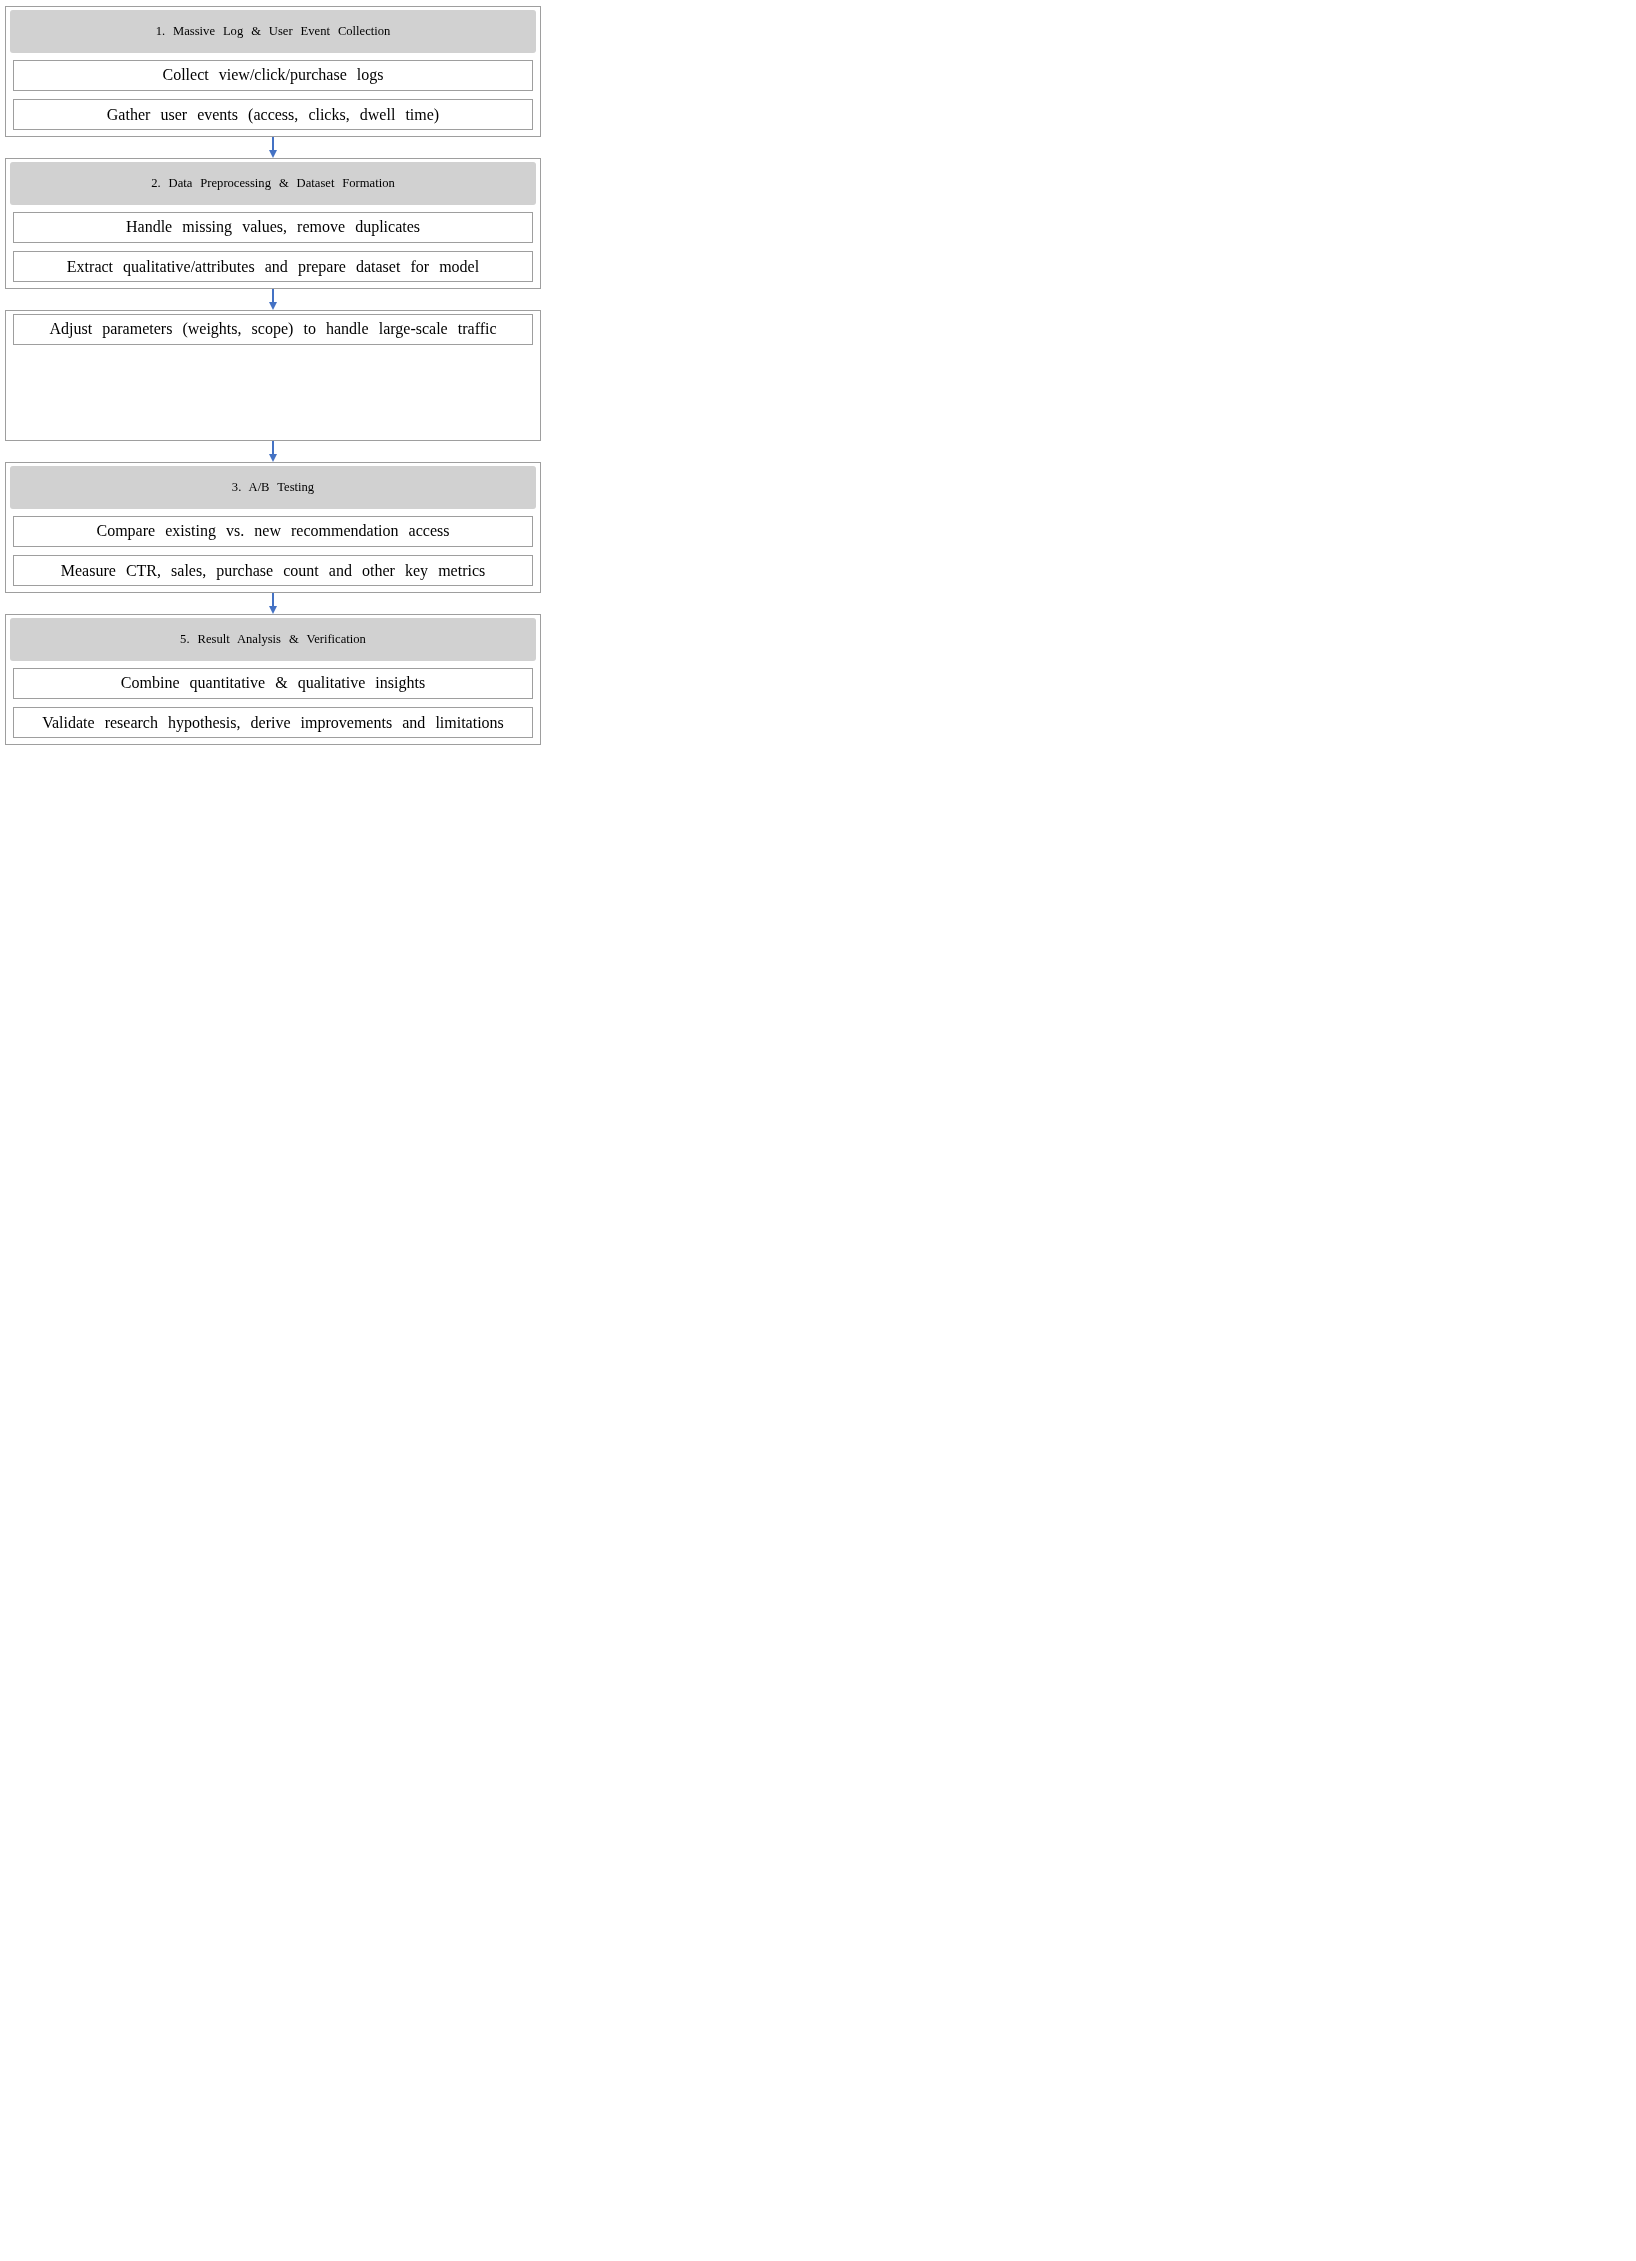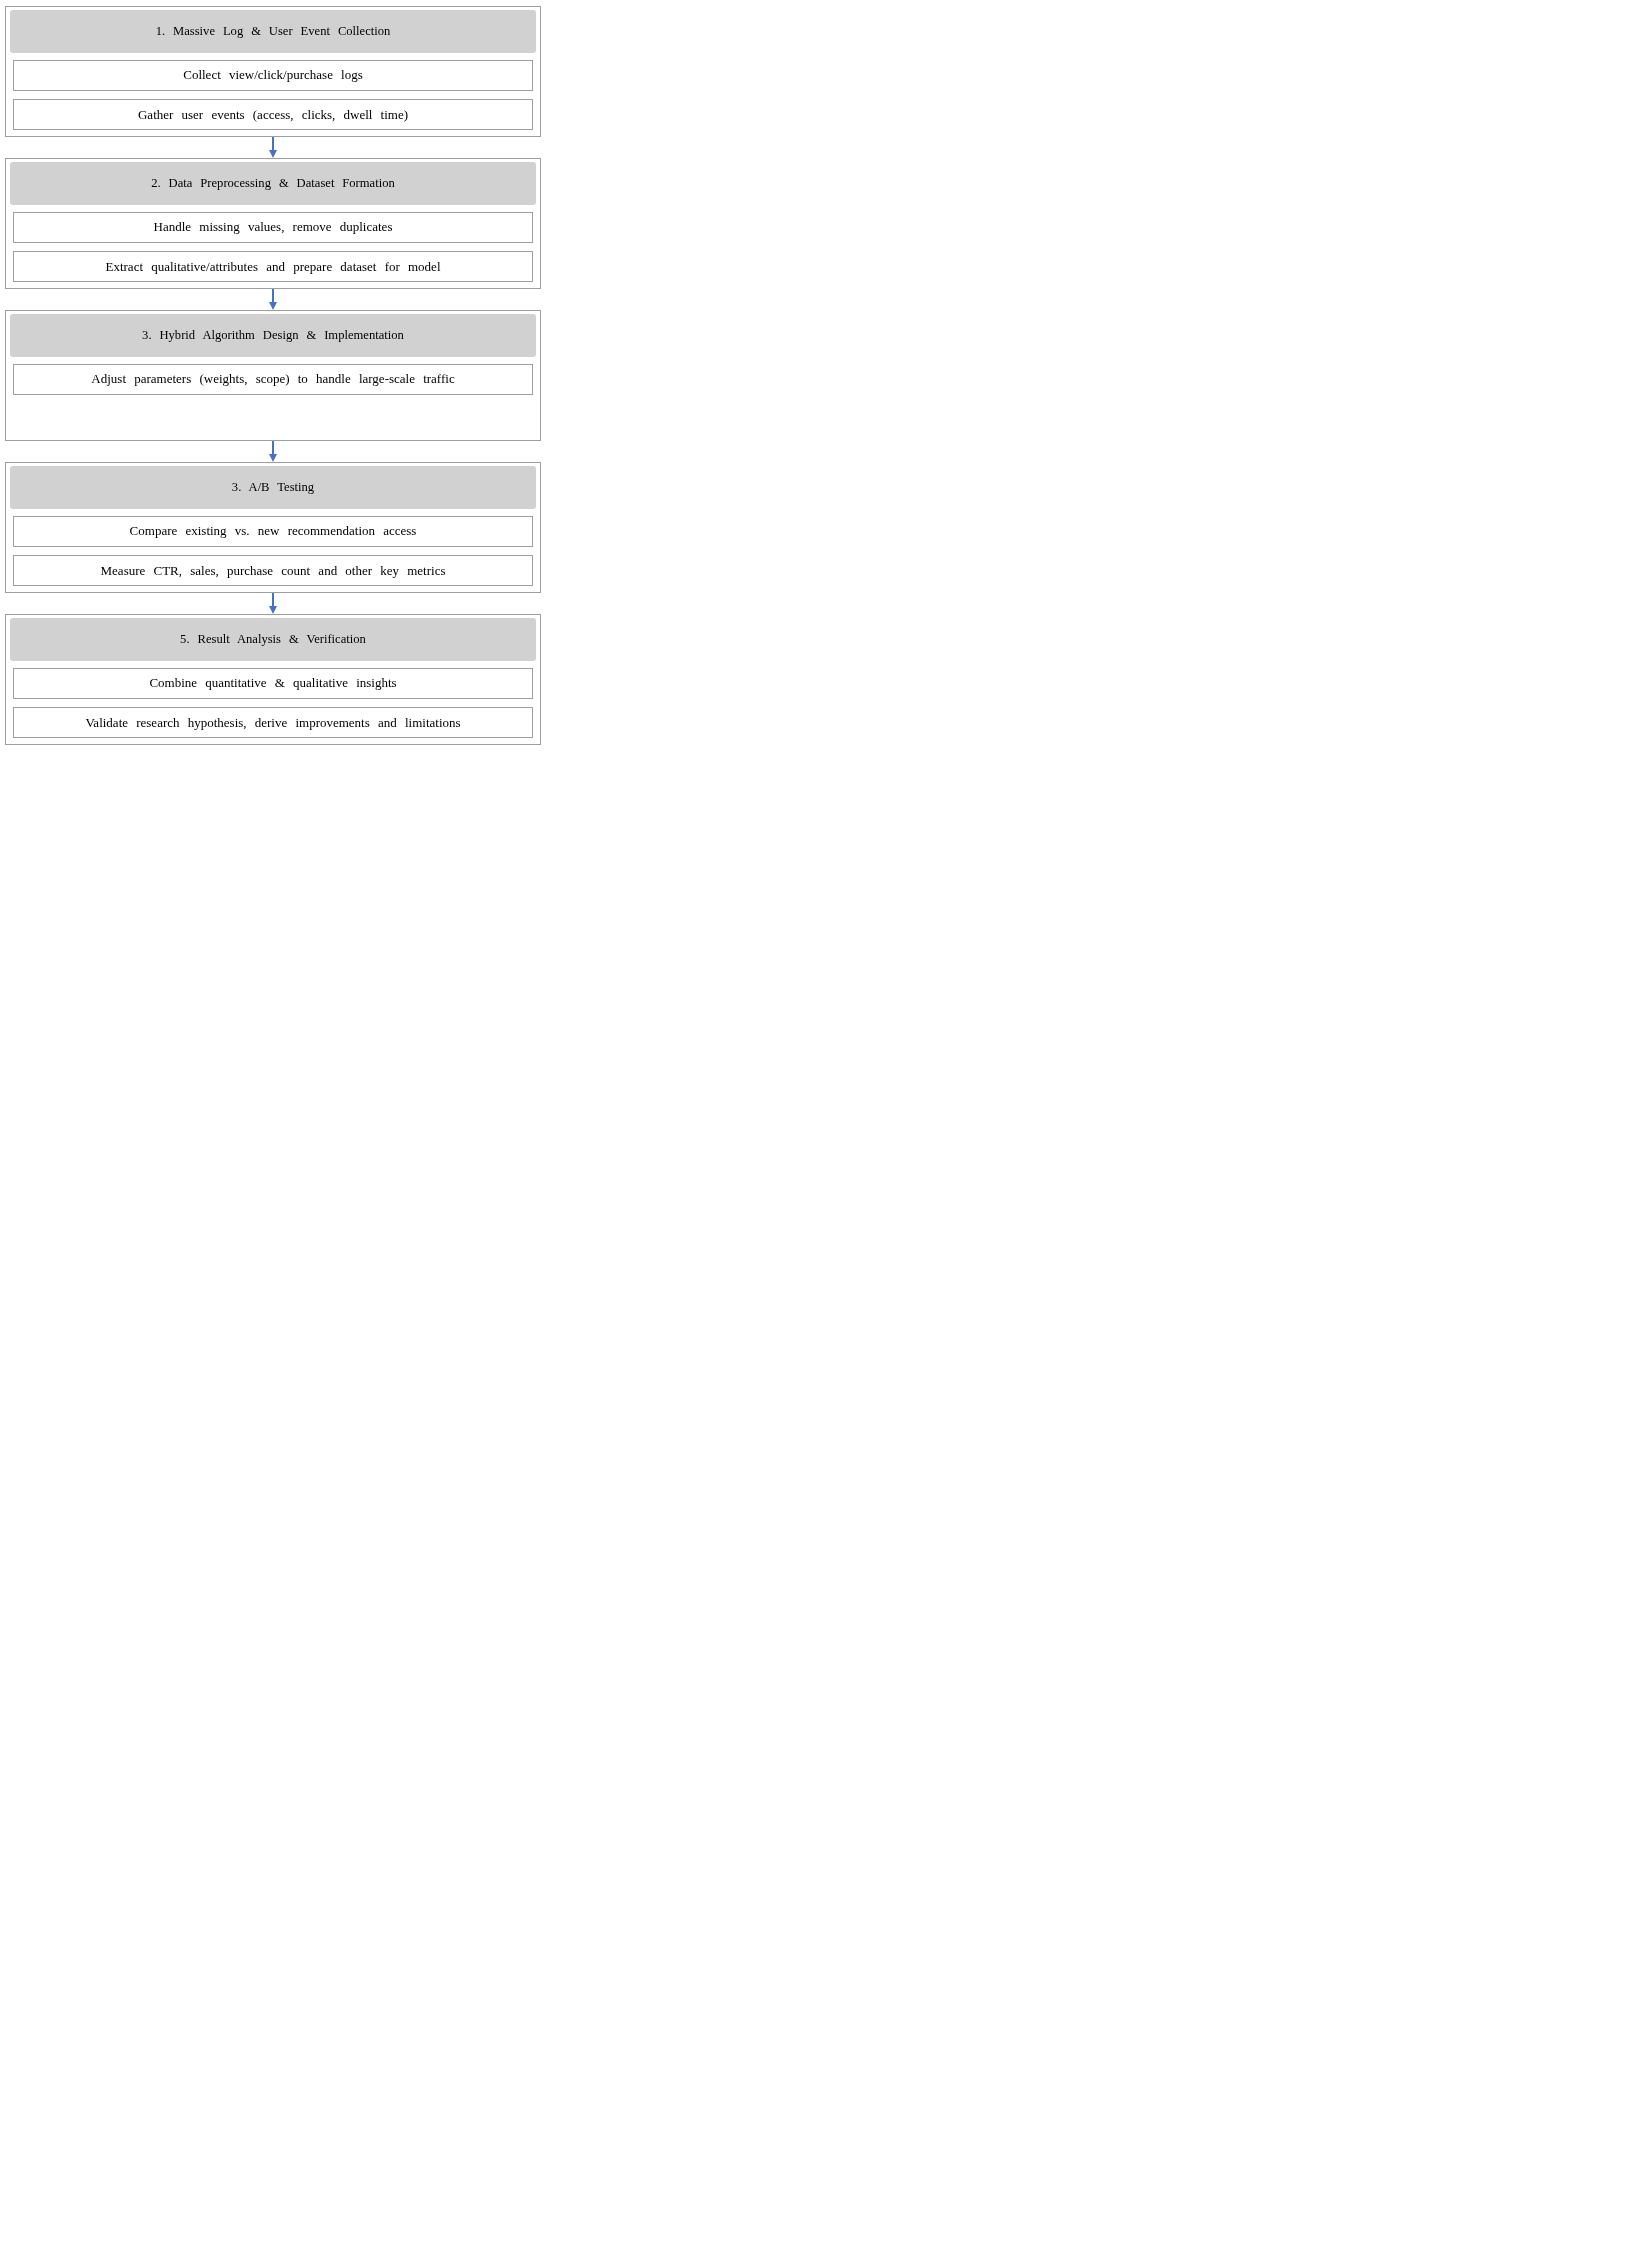--- a/index.html
+++ b/index.html
@@ -39,21 +39,21 @@
     text-align:center;
   }
   .stage-item{
     border:1.5px solid var(--border-gray);
     background:#ffffff;
     height:31px;
     margin:0 3.4px 8.3px 3.4px;
     display:flex;
     align-items:center;
     justify-content:center;
-    font-size:13px;
+    font-size:16px;
     word-spacing:0.38em;
     text-align:center;
   }
   .arrow{
     height:21px;
     display:flex;
     flex-direction:column;
     align-items:center;
     justify-content:flex-start;
   }
@@ -91,21 +91,20 @@
     <div class="stage-item">Handle missing values, remove duplicates</div>
     <div class="stage-item">Extract qualitative/attributes and prepare dataset for model</div>
   </section>
 
   <div class="arrow">
     <div class="arrow-line"></div>
     <div class="arrow-head"></div>
   </div>
 
   <section class="stage">
-    <div class="stage-header">3. Hybrid Algorithm Design &amp; Implementation</div>
     <div class="stage-item">Adjust parameters (weights, scope) to handle large-scale traffic</div>
   </section>
 
   <div class="arrow">
     <div class="arrow-line"></div>
     <div class="arrow-head"></div>
   </div>
 
   <section class="stage">
     <div class="stage-header">3. A/B Testing</div>

